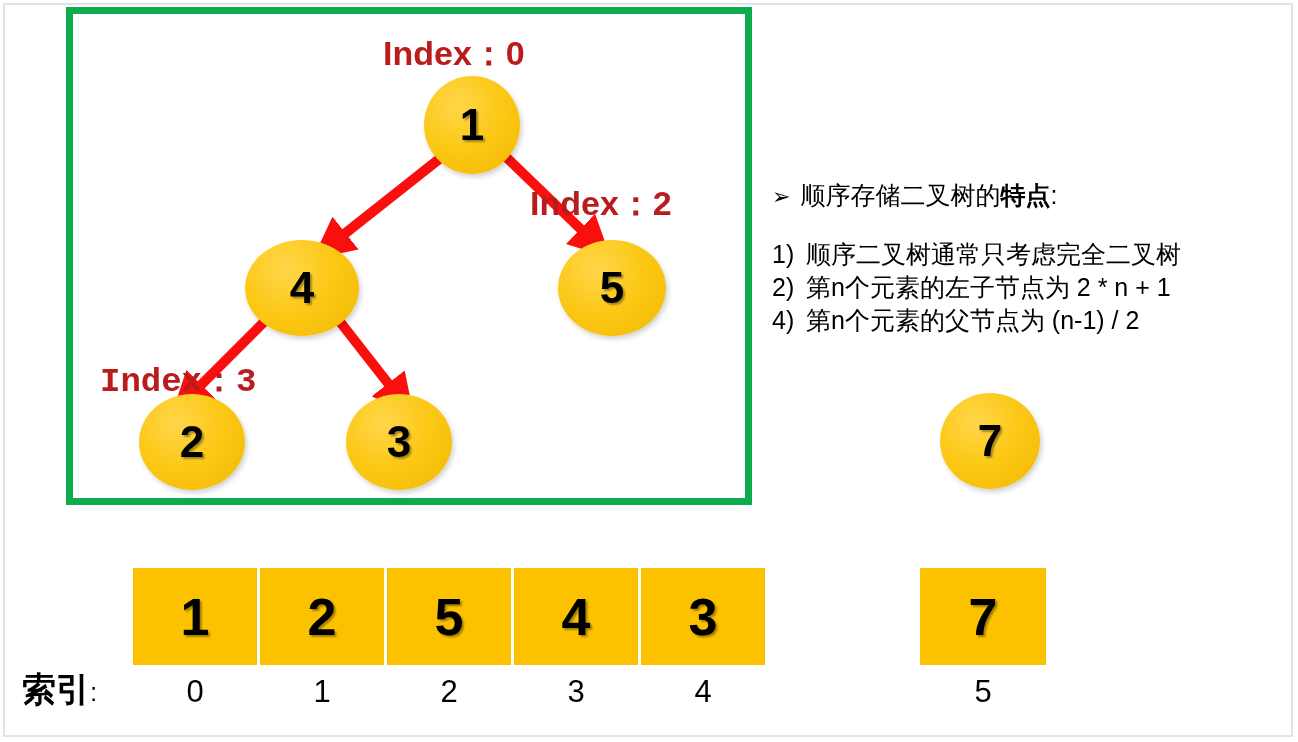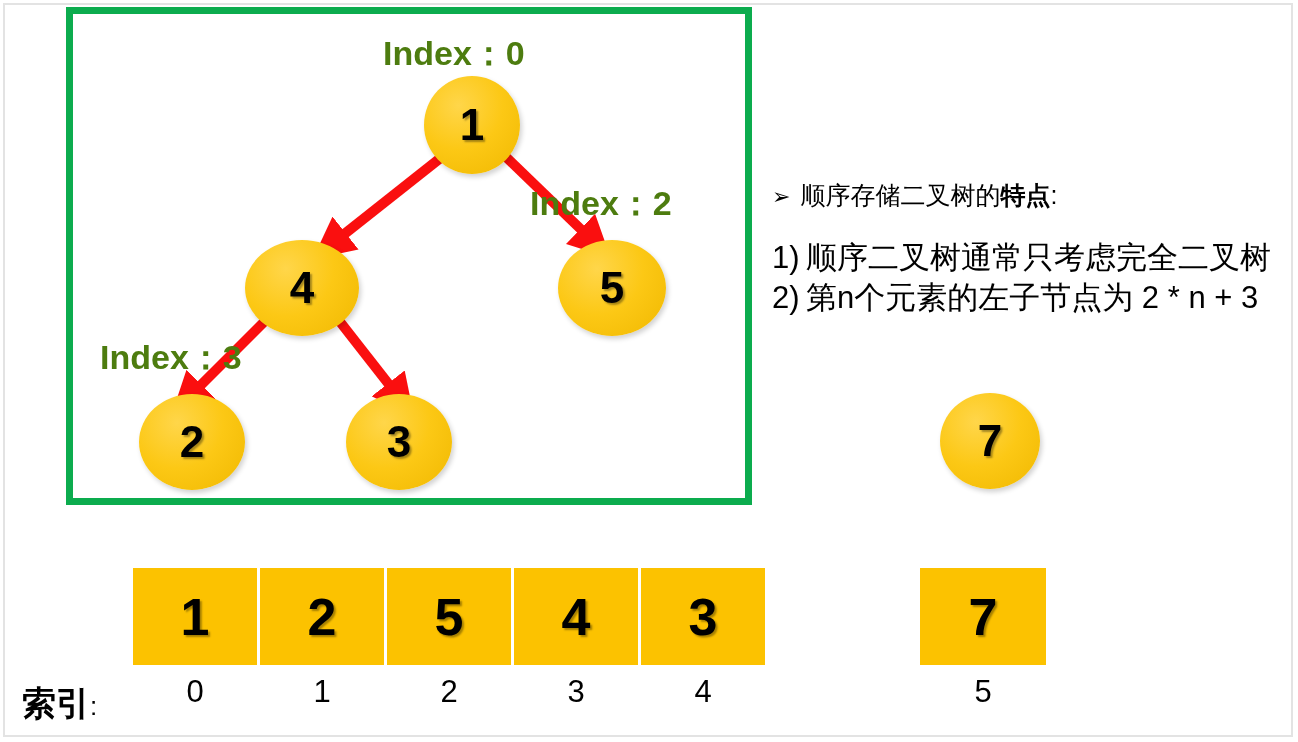--- a/index.html
+++ b/index.html
@@ -50,21 +50,21 @@
     justify-content: center;
     color: #000000;
     font-weight: bold;
     font-size: 44px;
     text-shadow: 2px 2px 2px rgba(0,0,0,0.35);
     line-height: 1;
   }
   
   .index-label {
     position: absolute;
-    color: #4d7c0f;
+    color: #b91c1c;
     font-weight: bold;
     font-size: 34px;
     white-space: nowrap;
     letter-spacing: 0px;
     line-height: 1;
   }
   
   #notes {
     position: absolute;
     left: 772px; top: 182px;
@@ -81,21 +81,21 @@
     margin-right: 10px;
   }
   #notes-heading .bold-part { font-weight: bold; text-align: center; }
   #notes-list {
     margin: 0;
     padding: 0;
     list-style: none;
     margin-top: 28px;
   }
   #notes-list li {
-    font-size: 31px;
+    font-size: 25px;
     color: #000000;
     white-space: nowrap;
     line-height: 1.32;
   }
   #notes-list li .num { display: inline-block; min-width: 34px; }
   
   .arr-cell {
     position: absolute;
     background: #fcc200;
     display: flex;
@@ -115,21 +115,20 @@
     line-height: 1;
   }
   #index-caption {
     position: absolute;
     left: 22px; top: 672px;
     font-size: 34px;
     font-weight: bold;
     color: #000000;
     line-height: 1;
     white-space: nowrap;
-    margin-top: 14px;
   }
   #index-caption .colon { font-weight: normal; font-size: 26px; }
 </style>
 </head>
 <body>
 
 <div id="slide">
 
   <div id="frame"></div>
 
@@ -146,40 +145,43 @@
 
     <line x1="505" y1="156" x2="592" y2="240" stroke="#fa0f0f" stroke-width="10" marker-end="url(#arrowhead)"></line>
 
     <line x1="268" y1="318" x2="190" y2="396" stroke="#fa0f0f" stroke-width="10" marker-end="url(#arrowhead)"></line>
 
     <line x1="337" y1="318" x2="398" y2="396" stroke="#fa0f0f" stroke-width="10" marker-end="url(#arrowhead)"></line>
   </svg>
 
   <div class="index-label" style="left:383px; top:36px;">Index：0</div>
   <div class="index-label" style="left:530px; top:186px;">Index：2</div>
-  <div class="index-label" style="left:100px; top:340px;">Index：3</div>
+  <div class="index-label" style="left:100px; top:365px;font-family:Liberation Mono, monospace;">Index：3</div>
 
   <div class="node" style="left:424px; top:76px;  width:96px;  height:98px;">1</div>
   <div class="node" style="left:245px; top:240px; width:114px; height:96px;">4</div>
   <div class="node" style="left:558px; top:240px; width:108px; height:96px;">5</div>
   <div class="node" style="left:139px; top:394px; width:106px; height:96px;">2</div>
   <div class="node" style="left:346px; top:394px; width:106px; height:96px;">3</div>
 
   <div class="node" style="left:940px; top:393px; width:100px; height:96px;">7</div>
 
   <div id="notes">
     <div id="notes-heading">
       <span class="bullet">➢</span><span>顺序存储二叉树的</span><span class="bold-part">特点</span><span>:</span>
     </div>
     <ul id="notes-list">
       <li>
         <span class="num">1)</span><span>顺序二叉树通常只考虑完全二叉树</span>
       </li>
       <li>
-        <span class="num">2)</span><span>第n个元素的左子节点为  2 * n + 3</span>
+        <span class="num">2)</span><span>第n个元素的左子节点为  2 * n + 1</span>
+      </li>
+      <li>
+        <span class="num">4)</span><span>第n个元素的父节点为 (n-1) / 2</span>
       </li>
     </ul>
   </div>
 
   <div id="index-caption"><span>索引</span><span class="colon">:</span></div>
 
   <div class="arr-cell" style="left:133px; top:568px; width:124px; height:97px;">1</div>
   <div class="arr-cell" style="left:260px; top:568px; width:124px; height:97px;">2</div>
   <div class="arr-cell" style="left:387px; top:568px; width:124px; height:97px;">5</div>
   <div class="arr-cell" style="left:514px; top:568px; width:124px; height:97px;">4</div>

